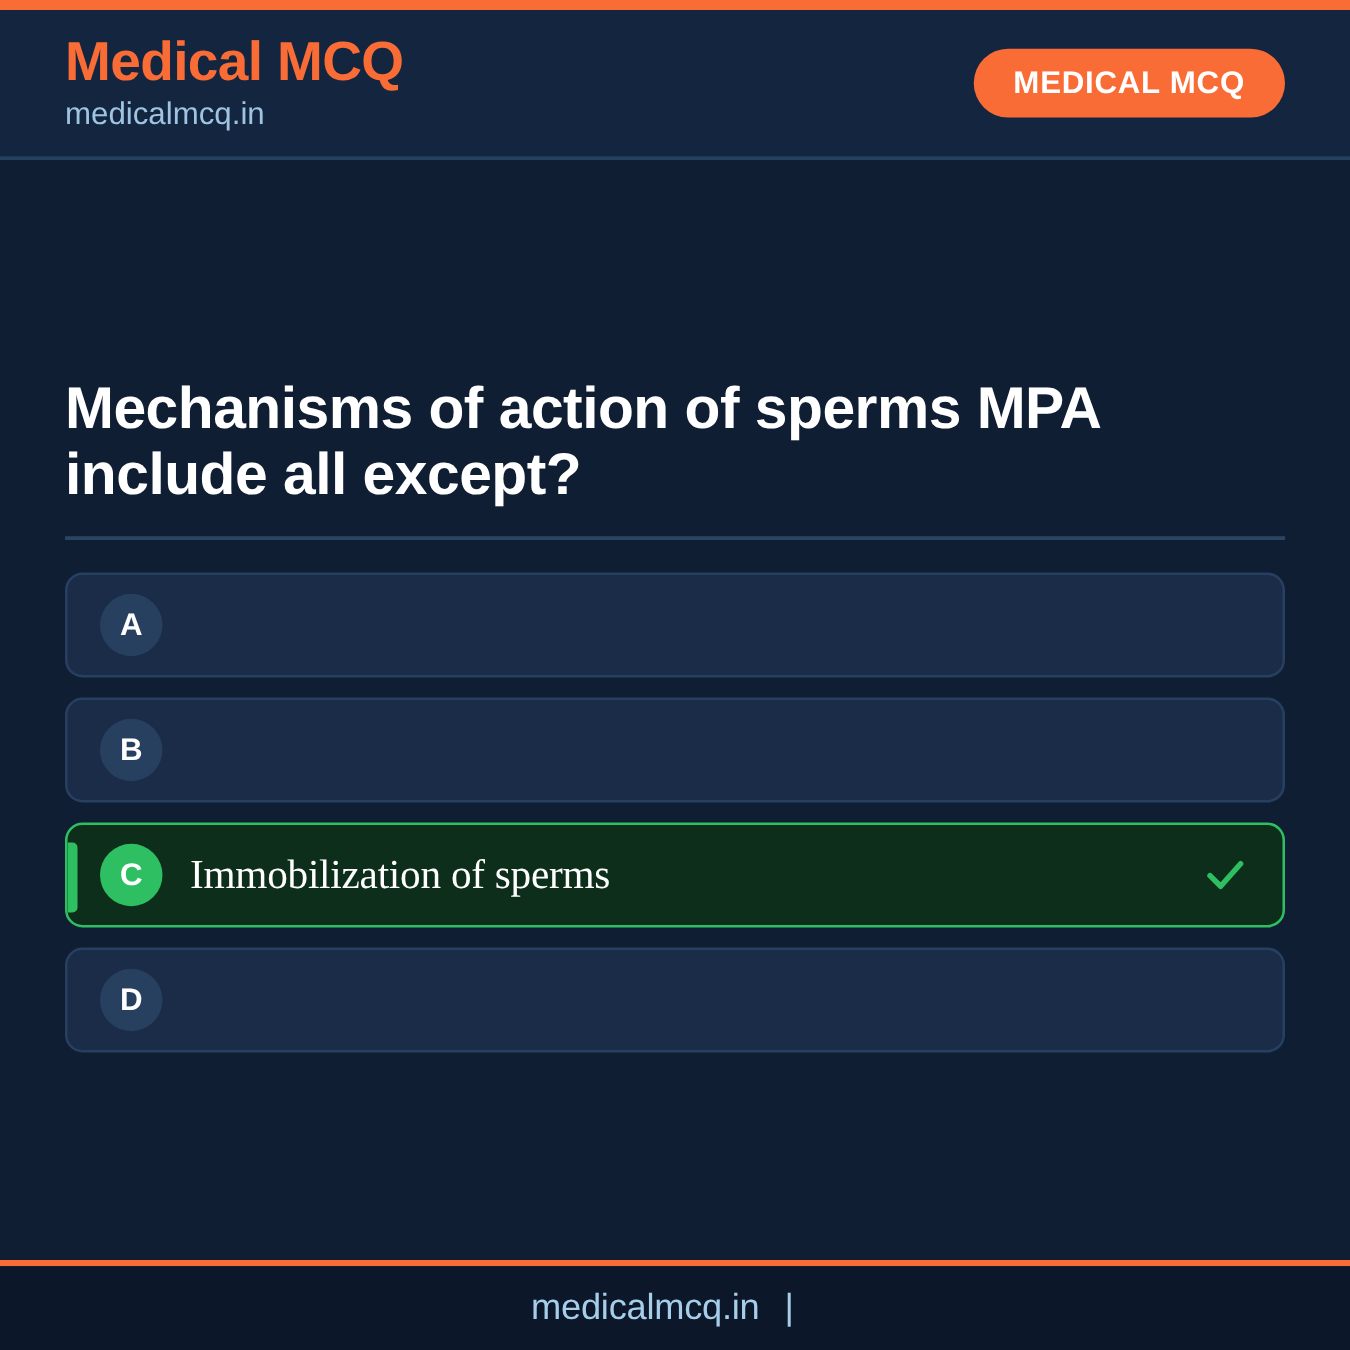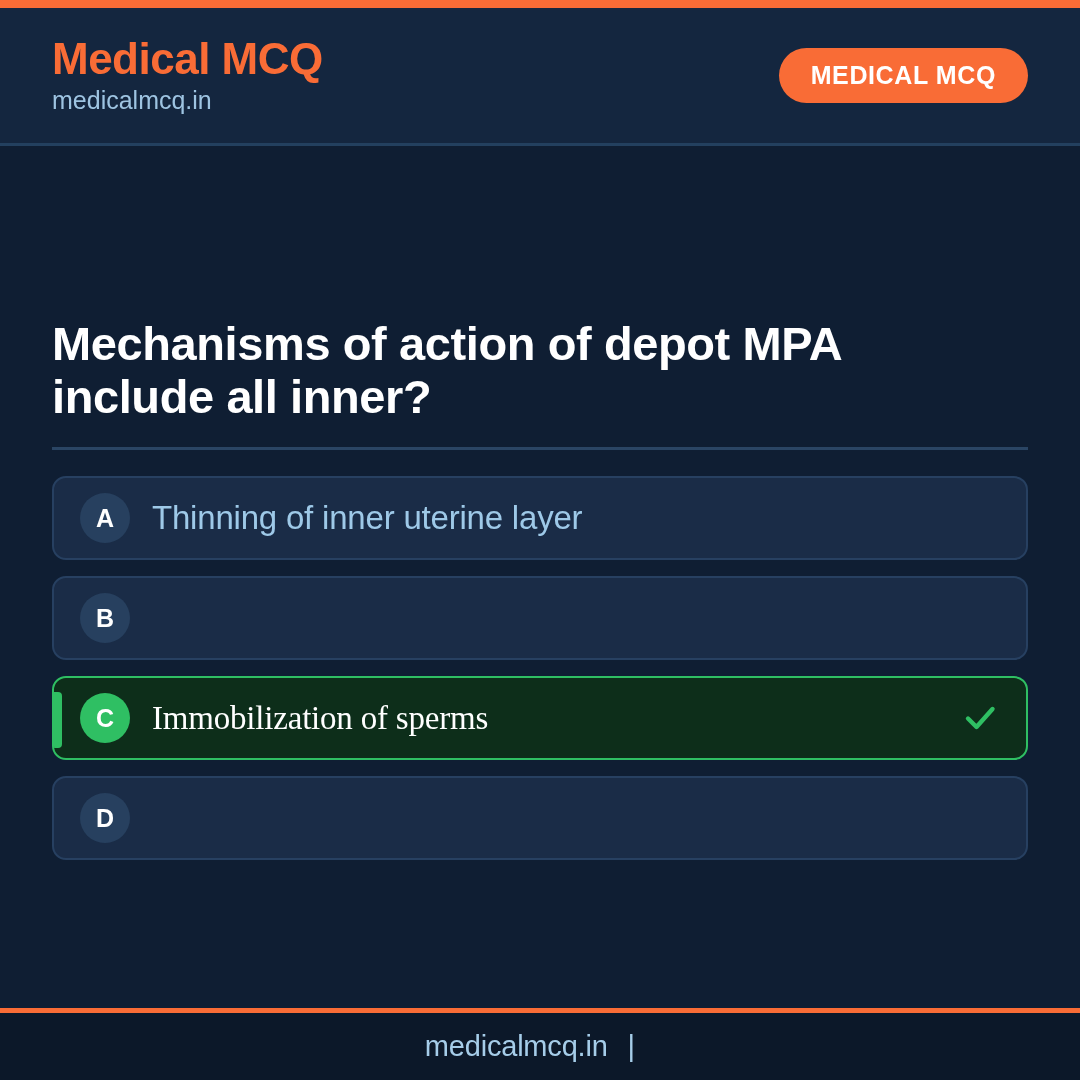--- a/index.html
+++ b/index.html
@@ -23,21 +23,21 @@
   .top-accent {
     height:8px;
     width:100%;
     background:#f96c36;
     flex:0 0 auto;
   }
 
   
   .header {
     flex:0 0 auto;
-    height:138px;
+    height:120px;
     background:#14263f;
     border-bottom:3px solid #23405f;
     display:flex;
     align-items:center;
     justify-content:space-between;
     padding:0 52px;
   }
   .brand-block { display:flex; flex-direction:column; justify-content:center; }
   .brand-title {
     font-size:44px;
@@ -183,28 +183,27 @@
 
   <div class="header">
     <div class="brand-block">
       <div class="brand-title">Medical MCQ</div>
       <div class="brand-url">medicalmcq.in</div>
     </div>
     <div class="header-badge">MEDICAL MCQ</div>
   </div>
 
   <div class="main">
-    <div class="question">Mechanisms of action of depot MPA include all inner?</div>
+    <div class="question">Mechanisms of action of sperms MPA include all except?</div>
     <div class="divider"></div>
 
     <div class="options">
 
       <div class="option">
         <div class="badge">A</div>
-        <div class="opt-text">Thinning of inner uterine layer</div>
       </div>
 
       <div class="option">
         <div class="badge">B</div>
       </div>
 
       <div class="option correct">
         <div class="accent-bar"></div>
         <div class="badge">C</div>
         <div class="opt-text">Immobilization of sperms</div>

